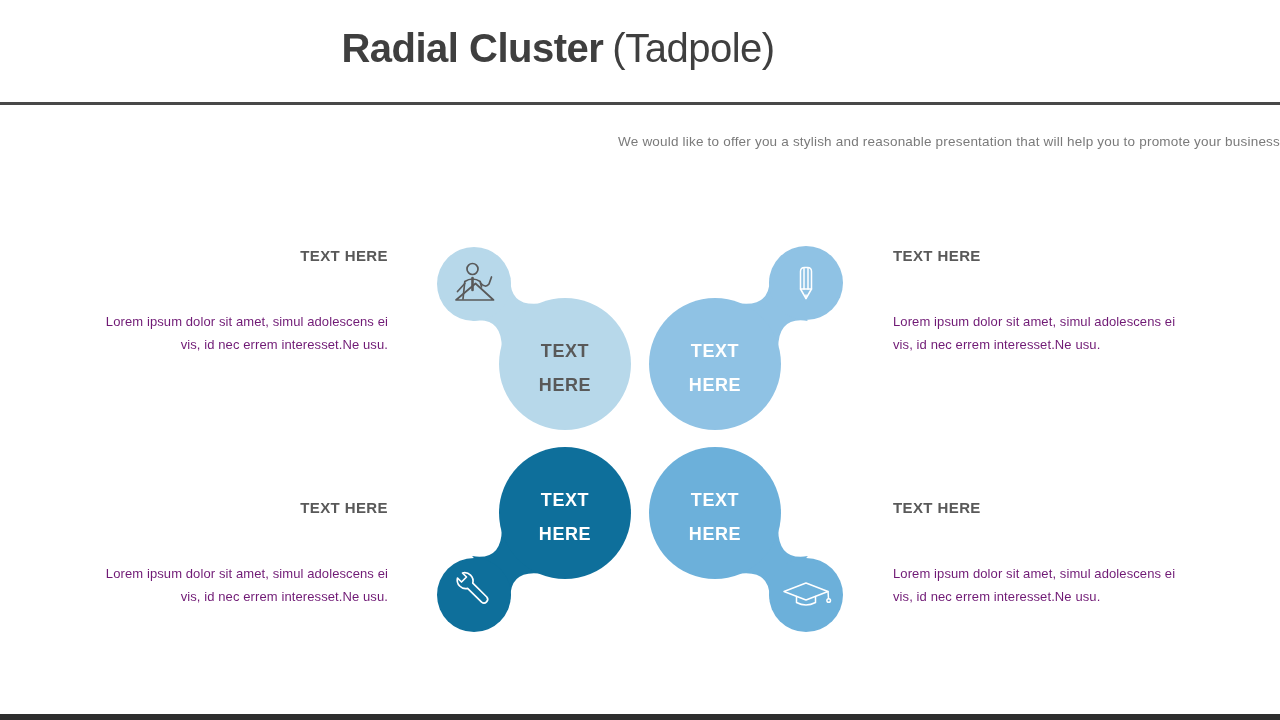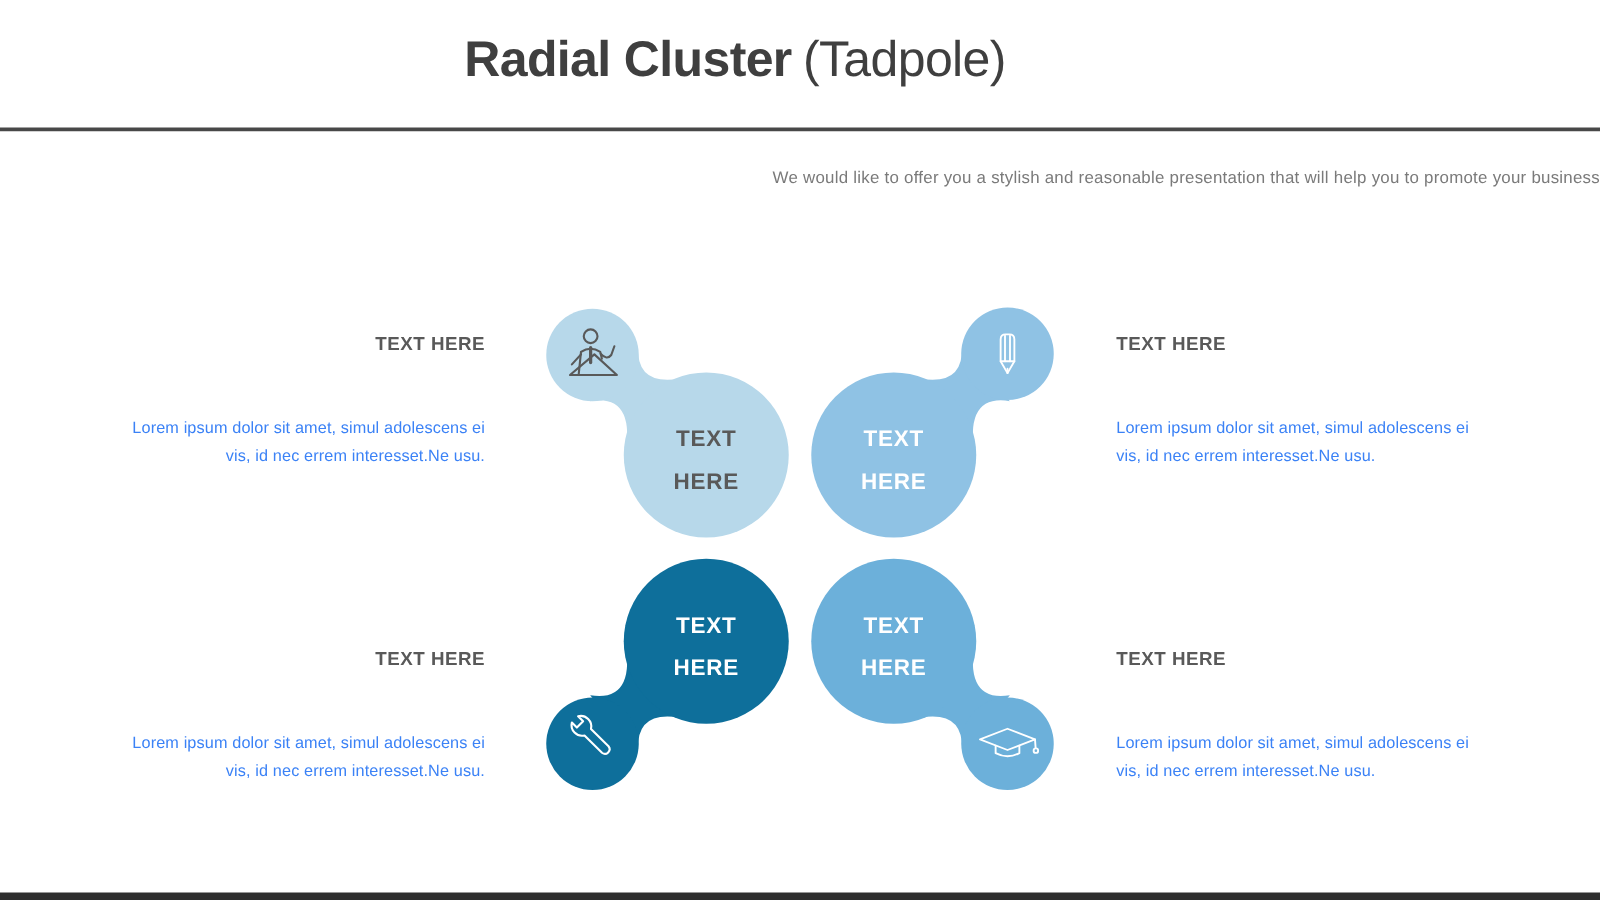--- a/index.html
+++ b/index.html
@@ -2,36 +2,36 @@
 <html><head>
 <meta charset="utf-8">
 <style>
   html,body{margin:0;padding:0;background:#fff;}
   .slide{
     position:relative;width:1280px;height:720px;background:#ffffff;
     font-family:"Liberation Sans",sans-serif;overflow:hidden;
   }
   .title{
     position:absolute;top:26px;left:0;width:1116px;text-align:center;
-    font-size:40px;color:#3f3f3f;letter-spacing:-0.5px;white-space:nowrap;padding-left:30px;
+    font-size:40px;color:#3f3f3f;letter-spacing:-0.5px;white-space:nowrap;
   }
   .title .bold{font-weight:700;}
   .title .light{font-weight:400;margin-left:9px;}
   .divider{position:absolute;top:102px;left:0;width:1280px;height:3px;background:#484848;}
   .footer-bar{position:absolute;bottom:0;left:0;width:1280px;height:6px;background:#2e2e2e;}
   .subtitle{
     position:absolute;top:134px;left:0;width:1280px;text-align:right;
     font-size:13.5px;color:#7a7a7a;letter-spacing:0.2px;
   }
-  .tblock{position:absolute;width:300px;margin-top:20px;}
+  .tblock{position:absolute;width:300px;}
   .tblock .heading{
     margin:0;font-size:15px;font-weight:700;color:#595959;letter-spacing:0.4px;line-height:20px;
   }
   .tblock .body{
-    margin-top:44px;font-size:13px;line-height:23px;color:#3b82f6;letter-spacing:0.1px;
+    margin-top:44px;font-size:13px;line-height:23px;color:#701a75;letter-spacing:0.1px;
   }
   .tblock.align-right{text-align:right;}
   #tb-top-left{left:88px;top:246px;}
   #tb-bottom-left{left:88px;top:498px;}
   #tb-top-right{left:893px;top:246px;}
   #tb-bottom-right{left:893px;top:498px;}
   svg.diagram{position:absolute;left:0;top:0;}
   .circle-label{
     font-family:"Liberation Sans",sans-serif;font-weight:700;font-size:18px;
     letter-spacing:0.6px;text-anchor:middle;

